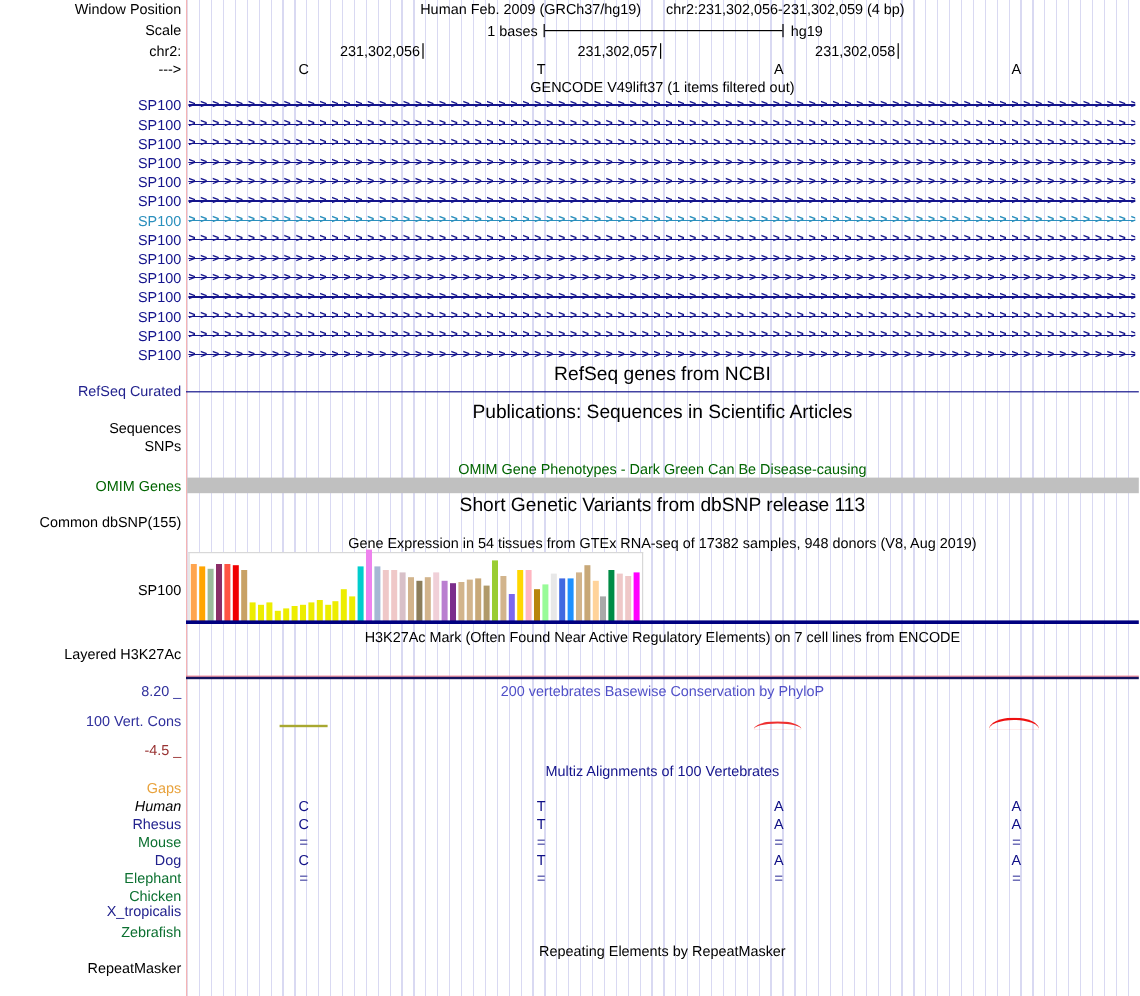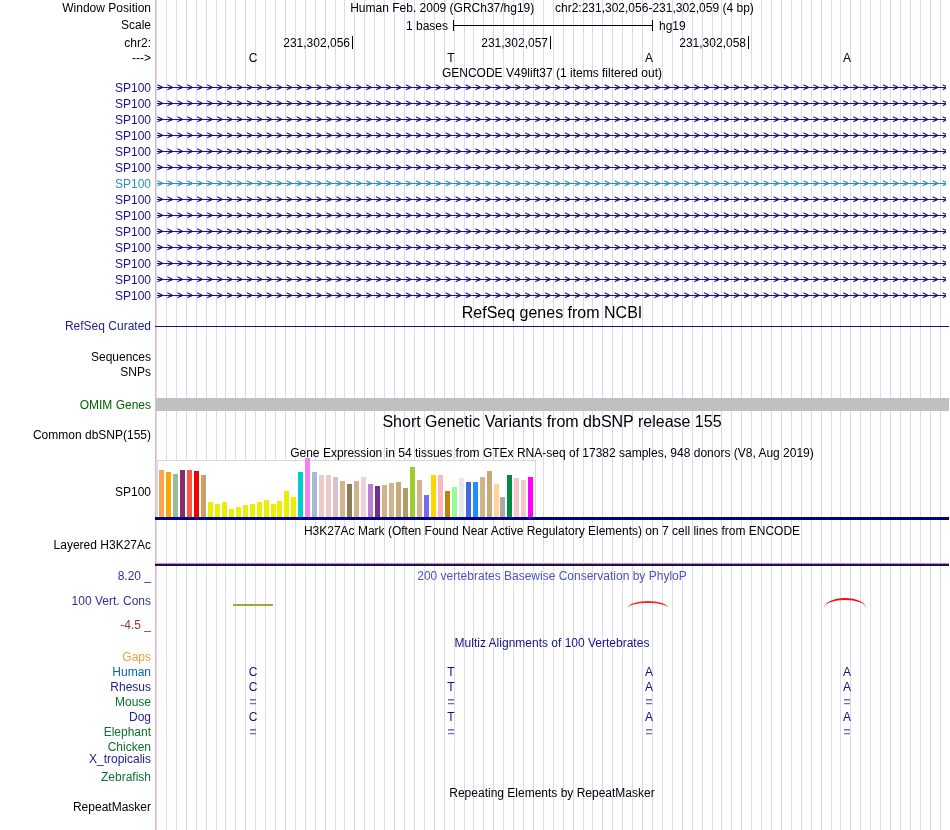--- a/index.html
+++ b/index.html
@@ -130,27 +130,29 @@
       <div class="gene-row">
         <span class="glabel" style="color: rgb(20, 20, 140);">SP100</span>
         <div class="arrows" style="color: rgb(20, 20, 140); background-image: linear-gradient(transparent 7px, rgb(20, 20, 140) 7px, rgb(20, 20, 140) 8px, transparent 8px);">&gt;&gt;&gt;&gt;&gt;&gt;&gt;&gt;&gt;&gt;&gt;&gt;&gt;&gt;&gt;&gt;&gt;&gt;&gt;&gt;&gt;&gt;&gt;&gt;&gt;&gt;&gt;&gt;&gt;&gt;&gt;&gt;&gt;&gt;&gt;&gt;&gt;&gt;&gt;&gt;&gt;&gt;&gt;&gt;&gt;&gt;&gt;&gt;&gt;&gt;&gt;&gt;&gt;&gt;&gt;&gt;&gt;&gt;&gt;&gt;&gt;&gt;&gt;&gt;&gt;&gt;&gt;&gt;&gt;&gt;&gt;&gt;&gt;&gt;&gt;&gt;&gt;&gt;&gt;&gt;&gt;&gt;&gt;&gt;&gt;&gt;&gt;&gt;&gt;&gt;</div>
       </div>
     </div>
 
   <div class="ctitle small" style="top:306px">RefSeq genes from NCBI</div>
   <div class="lbl" style="top:319px;color:#22228e">RefSeq Curated</div>
   <div class="hline" style="top:326px;height:1px;background:#14148c"></div>
 
+  <div class="ctitle small" style="top:337px">Publications: Sequences in Scientific Articles</div>
   <div class="lbl" style="top:350px">Sequences</div>
   <div class="lbl" style="top:365px">SNPs</div>
 
+  <div class="ctitle" style="top:384px;color:#006400">OMIM Gene Phenotypes - Dark Green Can Be Disease-causing</div>
   <div class="lbl" style="top:398px;color:#006400">OMIM Genes</div>
   <div class="graybar"></div>
 
-  <div class="ctitle small" style="top:415px">Short Genetic Variants from dbSNP release 155</div>
+  <div class="ctitle small" style="top:415px">Short Genetic Variants from dbSNP release 113</div>
   <div class="lbl" style="top:428px">Common dbSNP(155)</div>
 
   <div class="ctitle" style="top:446px">Gene Expression in 54 tissues from GTEx RNA-seq of 17382 samples, 948 donors (V8, Aug 2019)</div>
   <div class="lbl" style="top:485px">SP100</div>
   <div id="gtex-chart">
       <div class="bar" style="height: 48px; background: rgb(255, 165, 79);"></div>
       <div class="bar" style="height: 46px; background: rgb(255, 165, 0);"></div>
       <div class="bar" style="height: 44px; background: rgb(156, 187, 156);"></div>
       <div class="bar" style="height: 48px; background: rgb(139, 46, 104);"></div>
       <div class="bar" style="height: 48px; background: rgb(255, 85, 68);"></div>
@@ -220,21 +222,21 @@
       <div class="wmark" style="left: 824px; width: 42px; top: 598px; height: 8px; border-top: 2px solid rgb(238, 16, 16); border-radius: 50% 50% 0px 0px / 100% 100% 0px 0px;"></div>
     </div>
   <div class="lbl" style="top:618px;color:#993333">-4.5 _</div>
 
   <div class="ctitle" style="top:636px;color:#14148c">Multiz Alignments of 100 Vertebrates</div>
   <div id="multiz-rows">
       <div class="mzrow" style="top: 650px;">
         <span class="mzlabel" style="color: rgb(232, 162, 60);">Gaps</span>
       </div>
       <div class="mzrow" style="top: 665px;">
-        <span class="mzlabel" style="color: #0369a1;">Human</span>
+        <span class="mzlabel" style="color: #000000; font-style: italic;">Human</span>
         <span class="mz-cell" style="left: 253px;">C</span>
         <span class="mz-cell" style="left: 451px;">T</span>
         <span class="mz-cell" style="left: 649px;">A</span>
         <span class="mz-cell" style="left: 847px;">A</span>
       </div>
       <div class="mzrow" style="top: 680px;">
         <span class="mzlabel" style="color: rgb(34, 34, 142);">Rhesus</span>
         <span class="mz-cell" style="left: 253px;">C</span>
         <span class="mz-cell" style="left: 451px;">T</span>
         <span class="mz-cell" style="left: 649px;">A</span>

